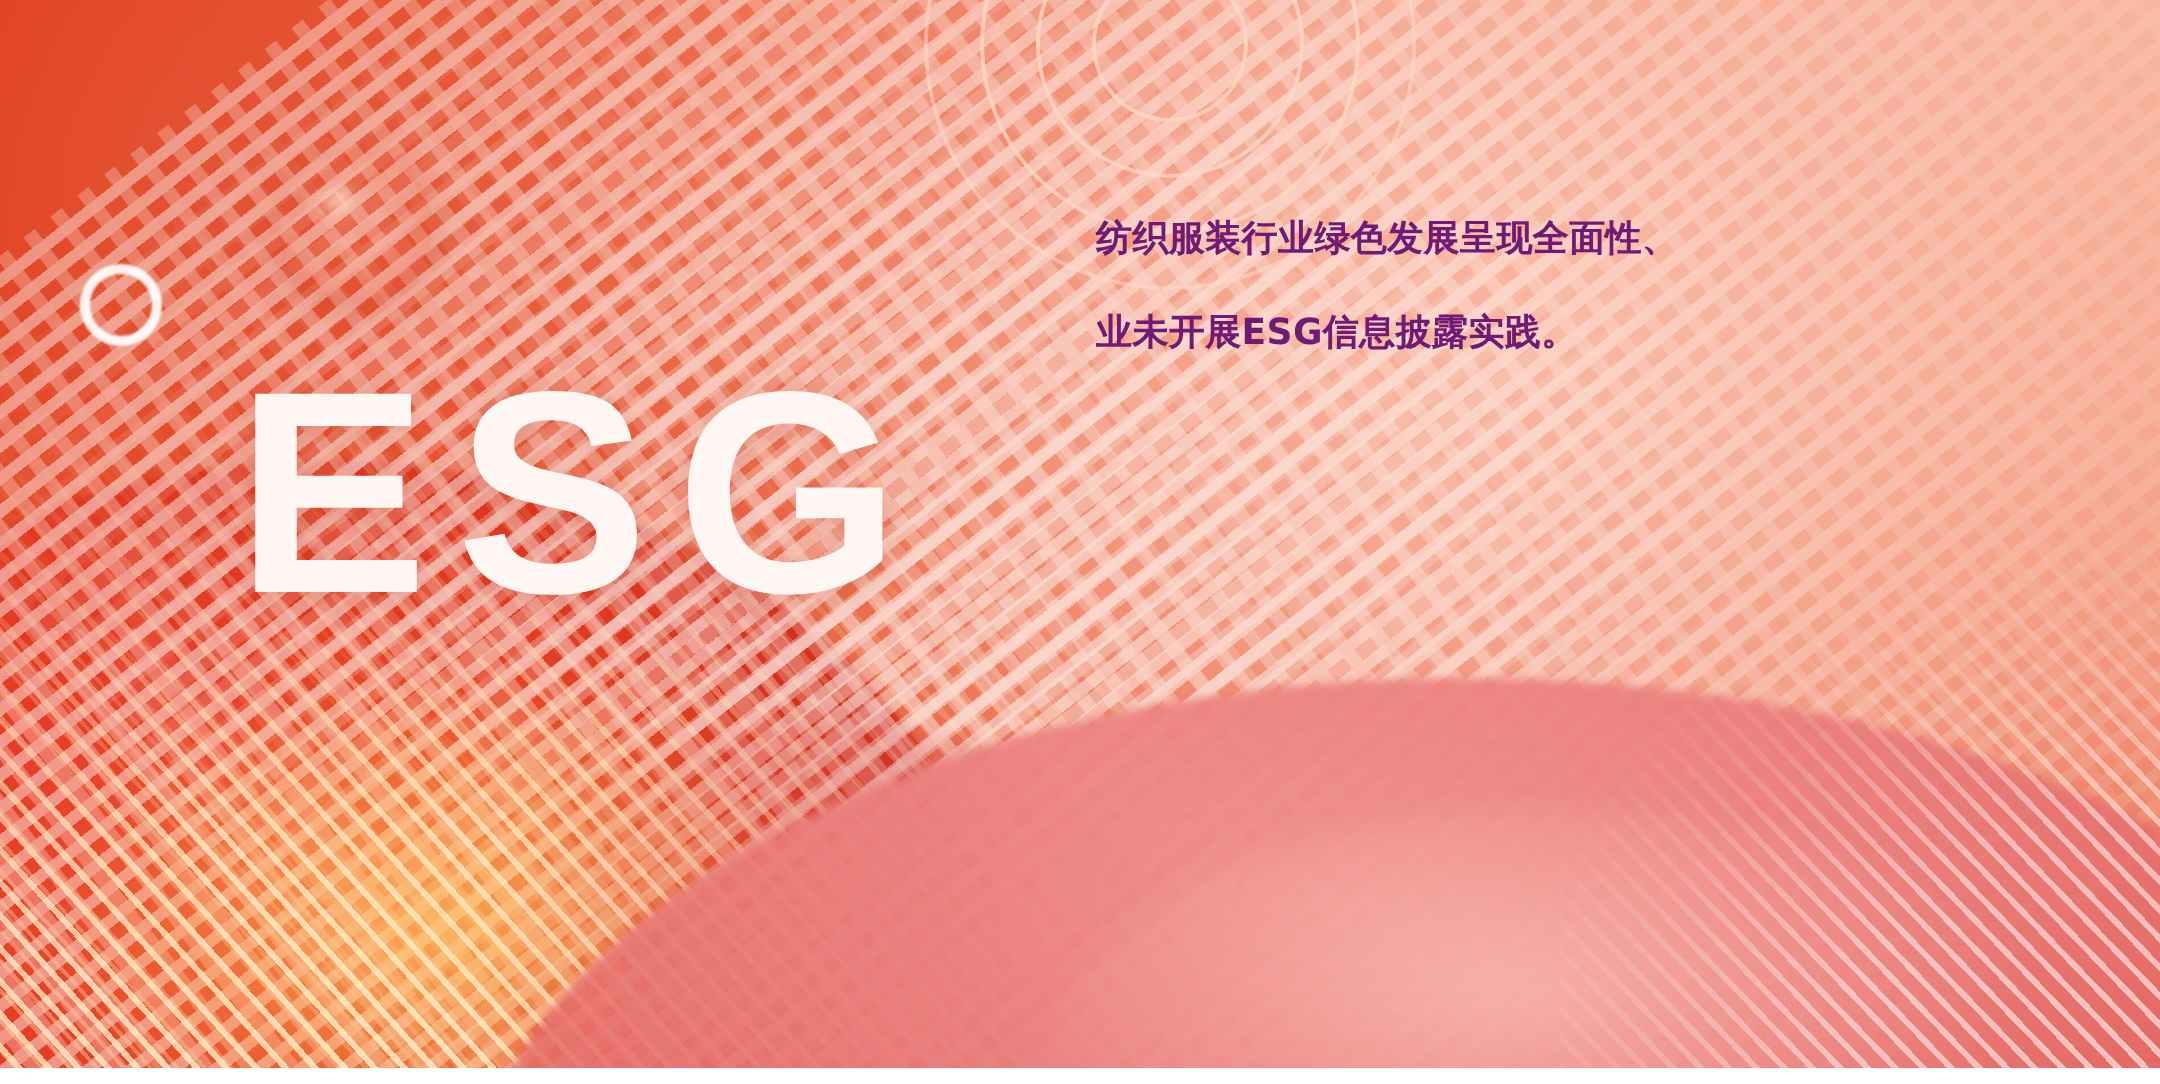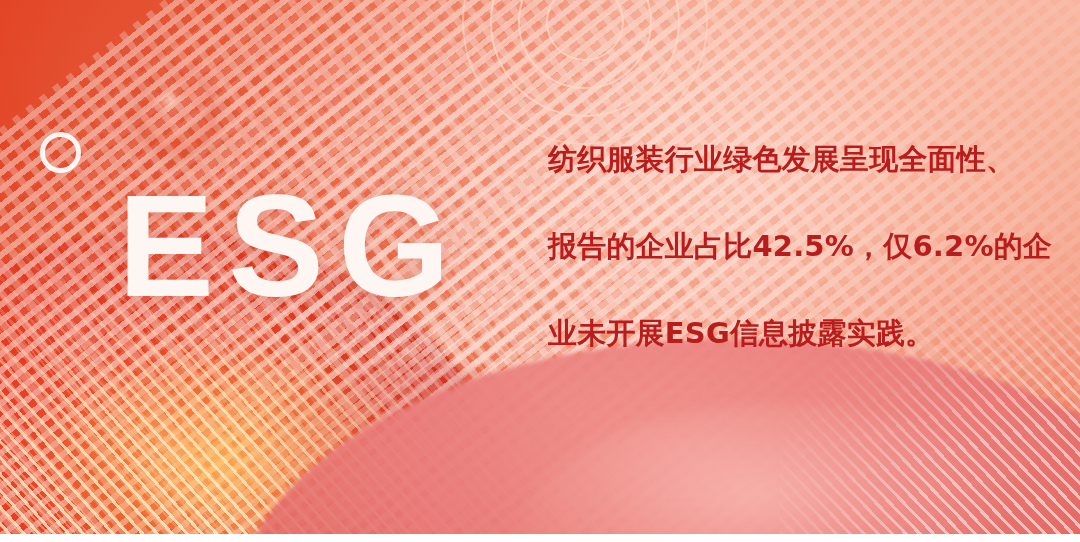--- a/index.html
+++ b/index.html
@@ -232,26 +232,25 @@
 
   
   .copy {
     position: absolute;
     left: 548px; top: 96px;
     width: 452px;
   }
   .copy-line {
     font-family: "DejaVu Sans", sans-serif;
     font-weight: bold;
-    font-size: 29px;
+    font-size: 18px;
     line-height: 47px;
-    color: #b91c1c;
+    color: #701a75;
     white-space: nowrap;
     letter-spacing: 0.2px;
-    margin-top: 40px;
   }
 
   
   .bottom-strip {
     position: absolute;
     left: 0; bottom: 0;
     width: 1080px; height: 8px;
     background: #ffffff;
   }
 </style>
@@ -294,21 +293,20 @@
     </div>
 
     <div class="ring-small"></div>
     <div class="sphere"></div>
     <div class="sphere-hl"></div>
 
     <div class="esg">ESG</div>
 
     <div class="copy">
       <div class="copy-line">纺织服装行业绿色发展呈现全面性、</div>
-      <div class="copy-line">报告的企业占比42.5%，仅6.2%的企</div>
       <div class="copy-line">业未开展ESG信息披露实践。</div>
     </div>
 
   </div>
 
   <div class="bottom-strip"></div>
 
 </div>
 
 </body></html>

